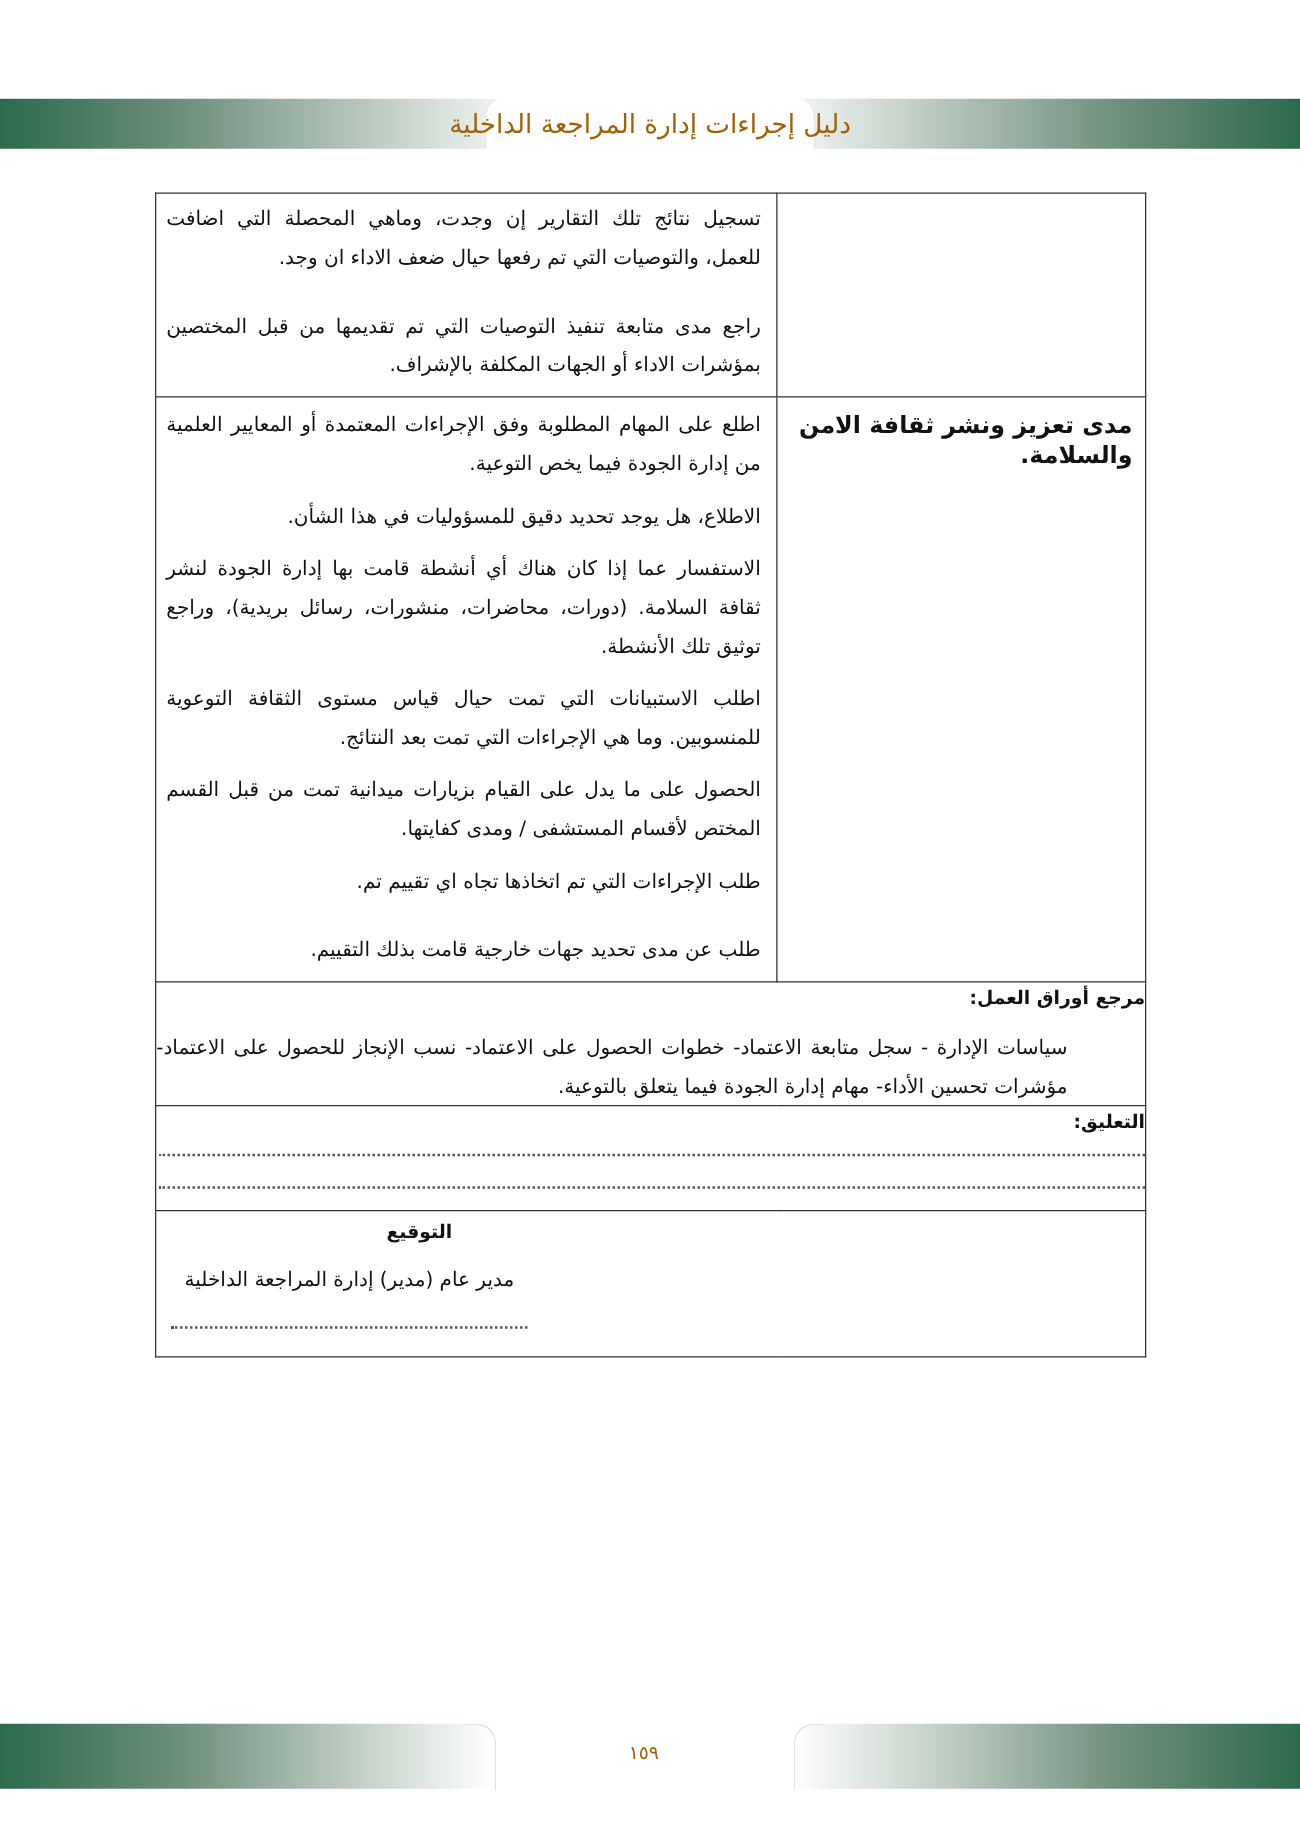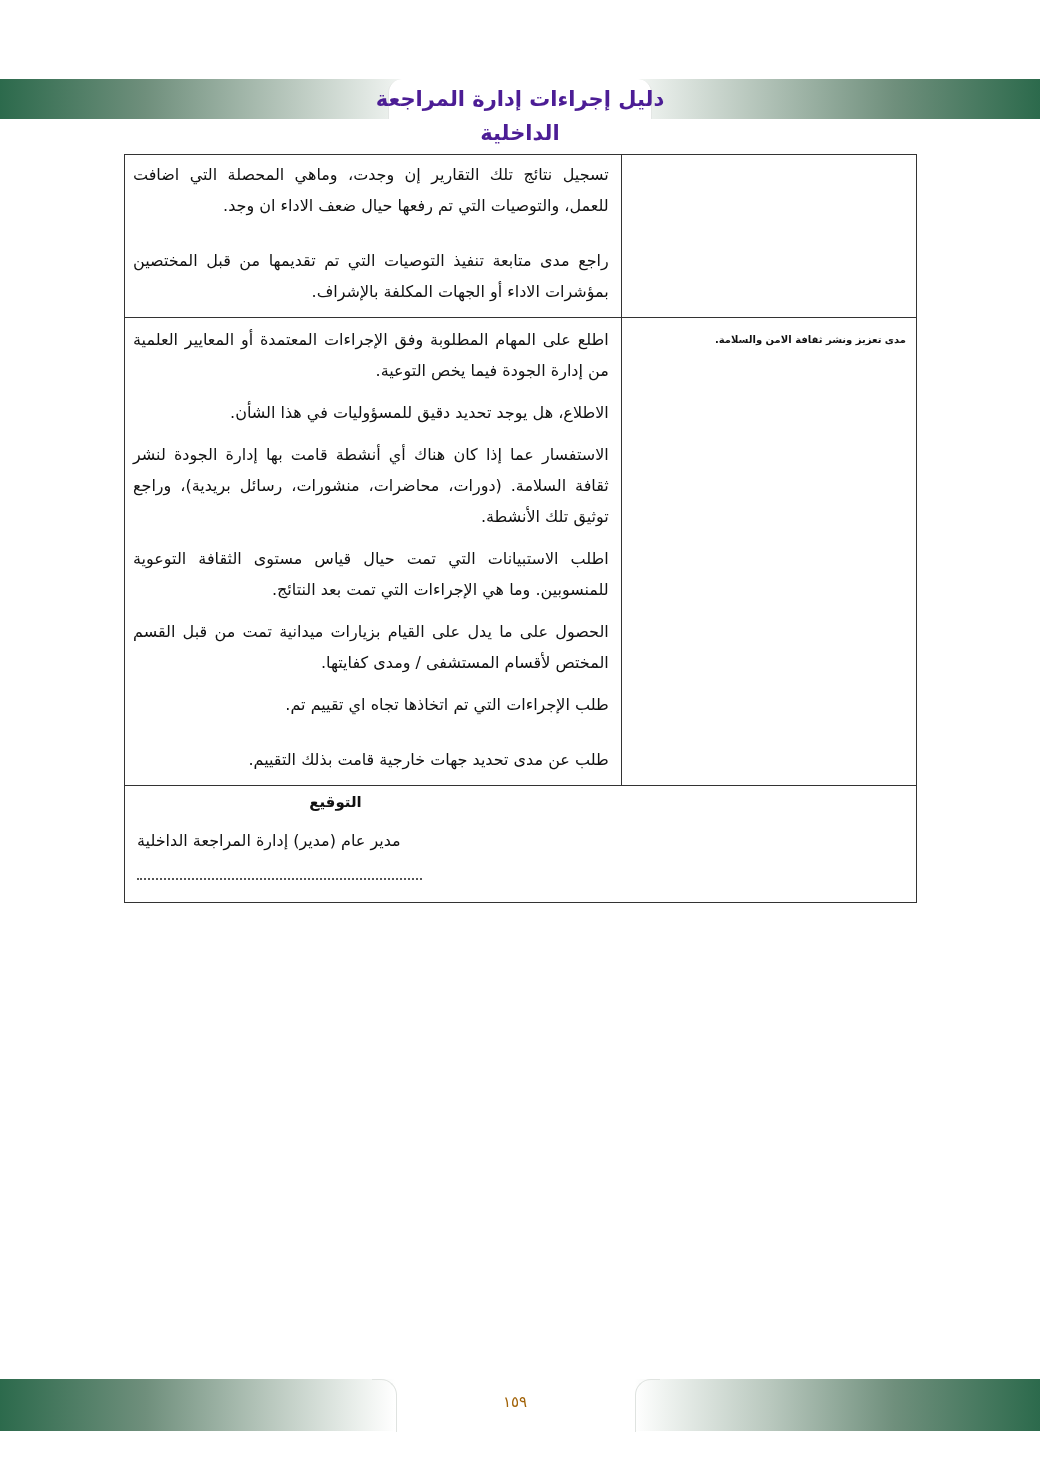--- a/index.html
+++ b/index.html
@@ -14,22 +14,22 @@
   }
   .hdr-tab {
     position: absolute; top: 79px; left: 388px; width: 262px; height: 40px;
     background: #ffffff;
     border-left: 1px solid #e3e6e4; border-right: 1px solid #e3e6e4;
     border-radius: 14px 14px 0 0;
   }
   .hdr-title {
     position: absolute; top: 82px; left: 340px; width: 360px; height: 34px;
     text-align: center; direction: rtl;
-    font-family: "DejaVu Sans", sans-serif; font-weight: bold;
-    font-size: 21px; line-height: 34px; color: #4c1d95;
+    font-family: "DejaVu Sans", sans-serif; font-weight: normal;
+    font-size: 21px; line-height: 34px; color: #a16207;
     letter-spacing: -0.5px;
   }
   .ftr-bar {
     position: absolute; left: 0; top: 1379px; width: 1040px; height: 52px;
     background: linear-gradient(to right, #2c6a4c 0%, #6f8f7c 14%, #b9c8be 26%, #eef2ef 35%, #ffffff 38%, #ffffff 61%, #eef2ef 64%, #b9c8be 74%, #6f8f7c 86%, #2c6a4c 100%);
   }
   .ftr-gap {
     position: absolute; top: 1379px; left: 395px; width: 240px; height: 52px;
     background: #ffffff;
   }
@@ -47,21 +47,21 @@
   .doc-table {
     position: absolute; left: 124px; top: 154px; width: 793px;
     border-collapse: collapse; direction: rtl;
   }
   .doc-table td {
     border: 1px solid #333; vertical-align: top; padding: 0;
   }
   .col-criterion { width: 295px; }
   .col-procedure { width: 497px; }
   .crit-text {
-    font-weight: bold; font-size: 10px; padding: 10px 10px 0 10px; line-height: 24px;
+    font-weight: bold; font-size: 19px; padding: 10px 10px 0 10px; line-height: 24px;
   }
   .proc-list { padding: 6px 12px 6px 8px; }
   .proc-item {
     font-size: 16px; line-height: 31px; text-align: justify; text-align-last: right;
     margin: 0 0 11px 0;
   }
   .proc-item:last-child { margin-bottom: 4px; margin-top: 24px; }
   .ref-cell { padding: 6px 10px 10px 10px; }
   .ref-title { font-weight: bold; font-size: 15px; line-height: 24px; margin-bottom: 12px; }
   .ref-body { font-size: 16px; line-height: 31px; padding-right: 62px; text-align: justify; text-align-last: right; }
@@ -69,21 +69,21 @@
   .comment-title { font-weight: bold; font-size: 15px; line-height: 24px; }
   .dots {
     border-bottom: 2px dotted #555; height: 14px; margin-left: 2px;
   }
   .dots + .dots { margin-top: 10px; }
   .sign-cell { height: 116px; position: relative; }
   .sign-block {
     position: absolute; left: 12px; top: 4px; width: 285px; direction: rtl;
   }
   .sign-title { font-weight: bold; font-size: 15px; line-height: 24px; text-align: center; padding-left: 112px; }
-  .sign-role { font-size: 16px; line-height: 30px; margin-top: 12px; text-align: left; }
+  .sign-role { font-size: 16px; line-height: 30px; margin-top: 12px; text-align: center; }
   .sign-dots { border-bottom: 2px dotted #555; height: 14px; margin-top: 8px; }
 </style>
 </head>
 <body>
 
 <div class="hdr-bar"></div>
 <div class="hdr-tab"></div>
 <div class="hdr-title">دليل إجراءات إدارة المراجعة الداخلية</div>
 
 <table class="doc-table">
@@ -109,20 +109,33 @@
         <p class="proc-item">الاطلاع، هل يوجد تحديد دقيق للمسؤوليات في هذا الشأن.</p>
         <p class="proc-item">الاستفسار عما إذا كان هناك أي أنشطة قامت بها إدارة الجودة لنشر ثقافة السلامة. (دورات، محاضرات، منشورات، رسائل بريدية)، وراجع توثيق تلك الأنشطة.</p>
         <p class="proc-item">اطلب الاستبيانات التي تمت حيال قياس مستوى الثقافة التوعوية للمنسوبين. وما هي الإجراءات التي تمت بعد النتائج.</p>
         <p class="proc-item">الحصول على ما يدل على القيام بزيارات ميدانية تمت من قبل القسم المختص لأقسام المستشفى / ومدى كفايتها.</p>
         <p class="proc-item">طلب الإجراءات التي تم اتخاذها تجاه اي تقييم تم.</p>
         <p class="proc-item">طلب عن مدى تحديد جهات خارجية قامت بذلك التقييم.</p>
       </div>
     </td>
   </tr>
   <tr>
+    <td colspan="2" class="ref-cell">
+      <div class="ref-title">مرجع أوراق العمل:</div>
+      <div class="ref-body">سياسات الإدارة - سجل متابعة الاعتماد- خطوات الحصول على الاعتماد- نسب الإنجاز للحصول على الاعتماد- مؤشرات تحسين الأداء- مهام إدارة الجودة فيما يتعلق بالتوعية.</div>
+    </td>
+  </tr>
+  <tr>
+    <td colspan="2" class="comment-cell">
+      <div class="comment-title">التعليق:</div>
+      <div class="dots"></div>
+      <div class="dots"></div>
+    </td>
+  </tr>
+  <tr>
     <td colspan="2" class="sign-cell">
       <div class="sign-block">
         <div class="sign-title">التوقيع</div>
         <div class="sign-role">مدير عام (مدير) إدارة المراجعة الداخلية</div>
         <div class="sign-dots"></div>
       </div>
     </td>
   </tr>
 </tbody>
   </table>

